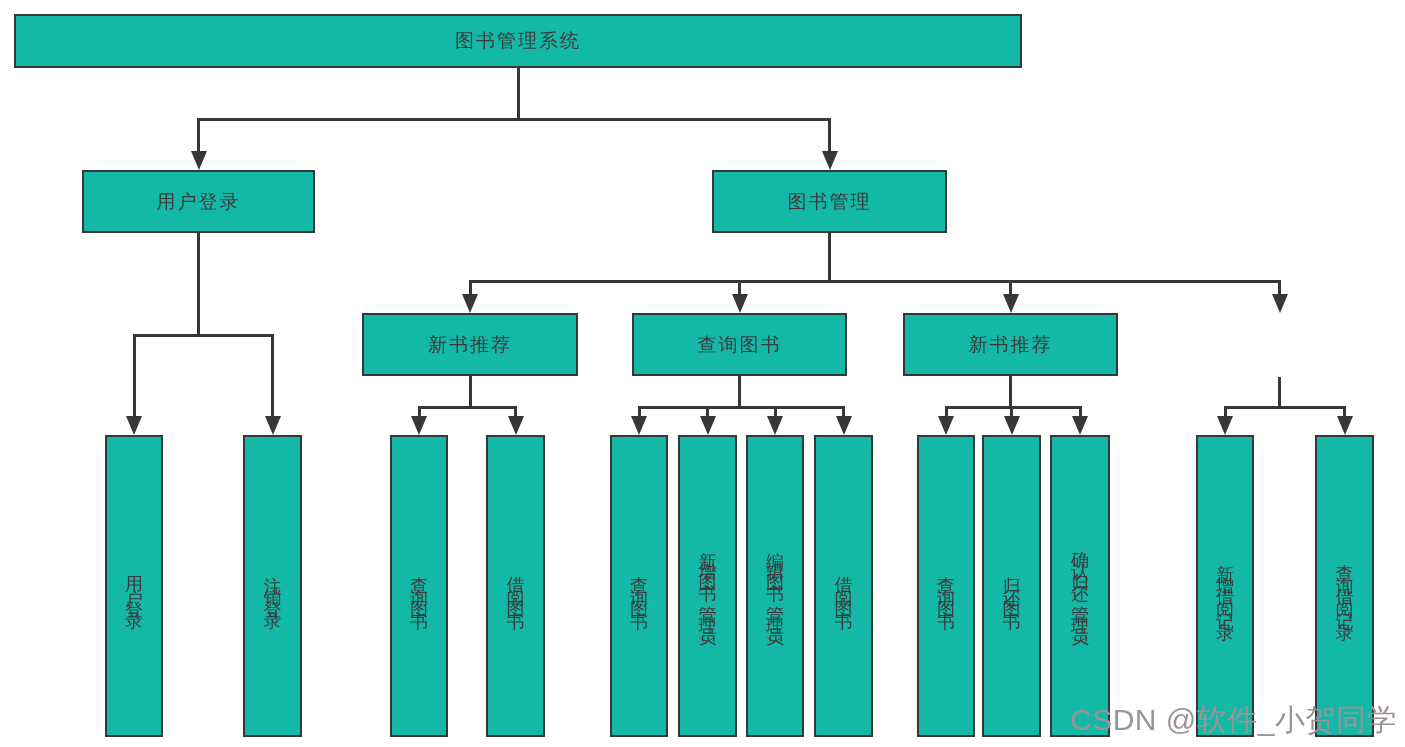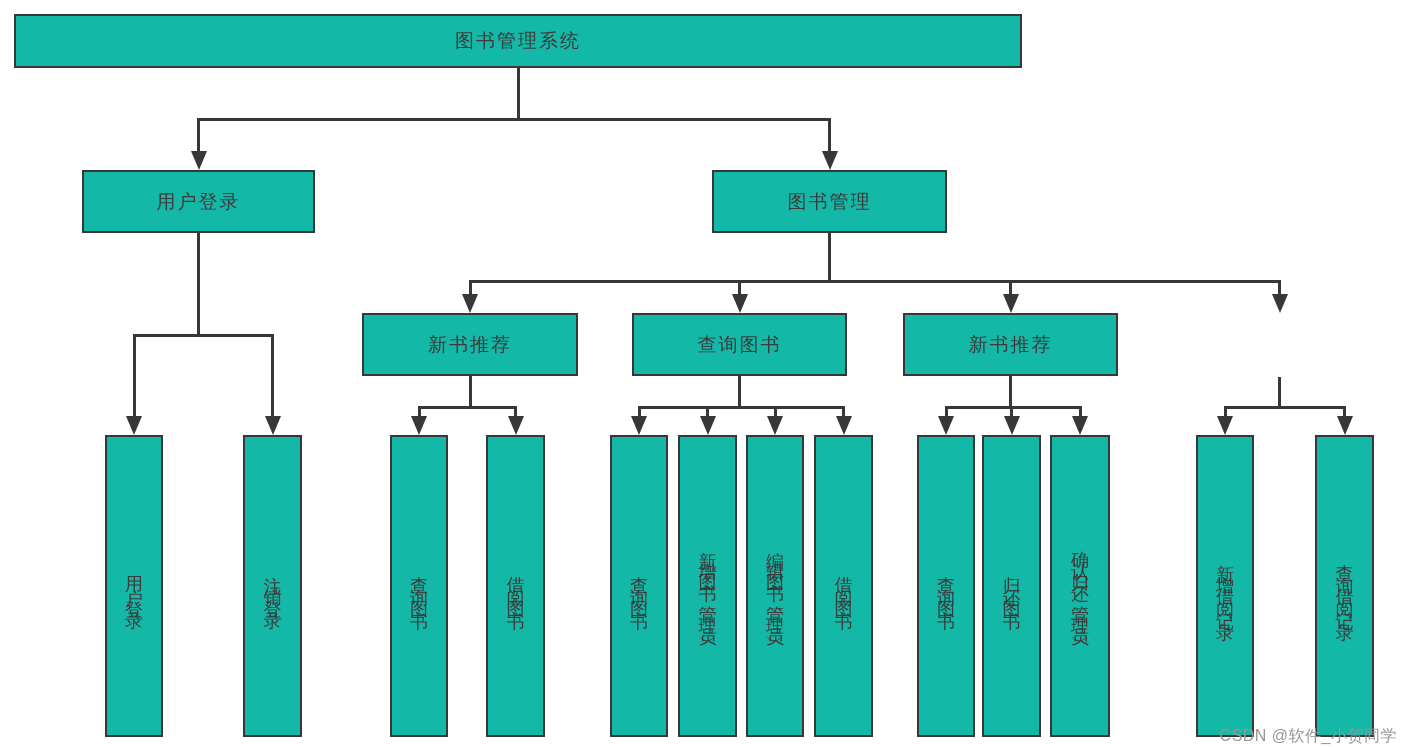--- a/index.html
+++ b/index.html
@@ -19,22 +19,22 @@
     writing-mode:vertical-rl;text-orientation:mixed;
     font-size:18px;letter-spacing:12px;line-height:1;
   }
   .line{position:absolute;background:#373737;}
   .arrow{
     position:absolute;width:0;height:0;
     border-left:8px solid transparent;border-right:8px solid transparent;
     border-top:19px solid #373737;
   }
   .watermark{
-    position:absolute;right:8px;bottom:0;
-    font-size:16px;color:#9c9494;letter-spacing:0.5px;white-space:nowrap;
+    position:absolute;right:8px;bottom:6px;
+    font-size:30px;color:#9c9494;letter-spacing:0.5px;white-space:nowrap;
     z-index:5;
   }
 </style>
 </head>
 <body>
 
 <div class="stage">
 
   <div class="node" style="left:14px;top:14px;width:1008px;height:54px;border-width:2px;">
     <span class="h-label">图书管理系统</span>

